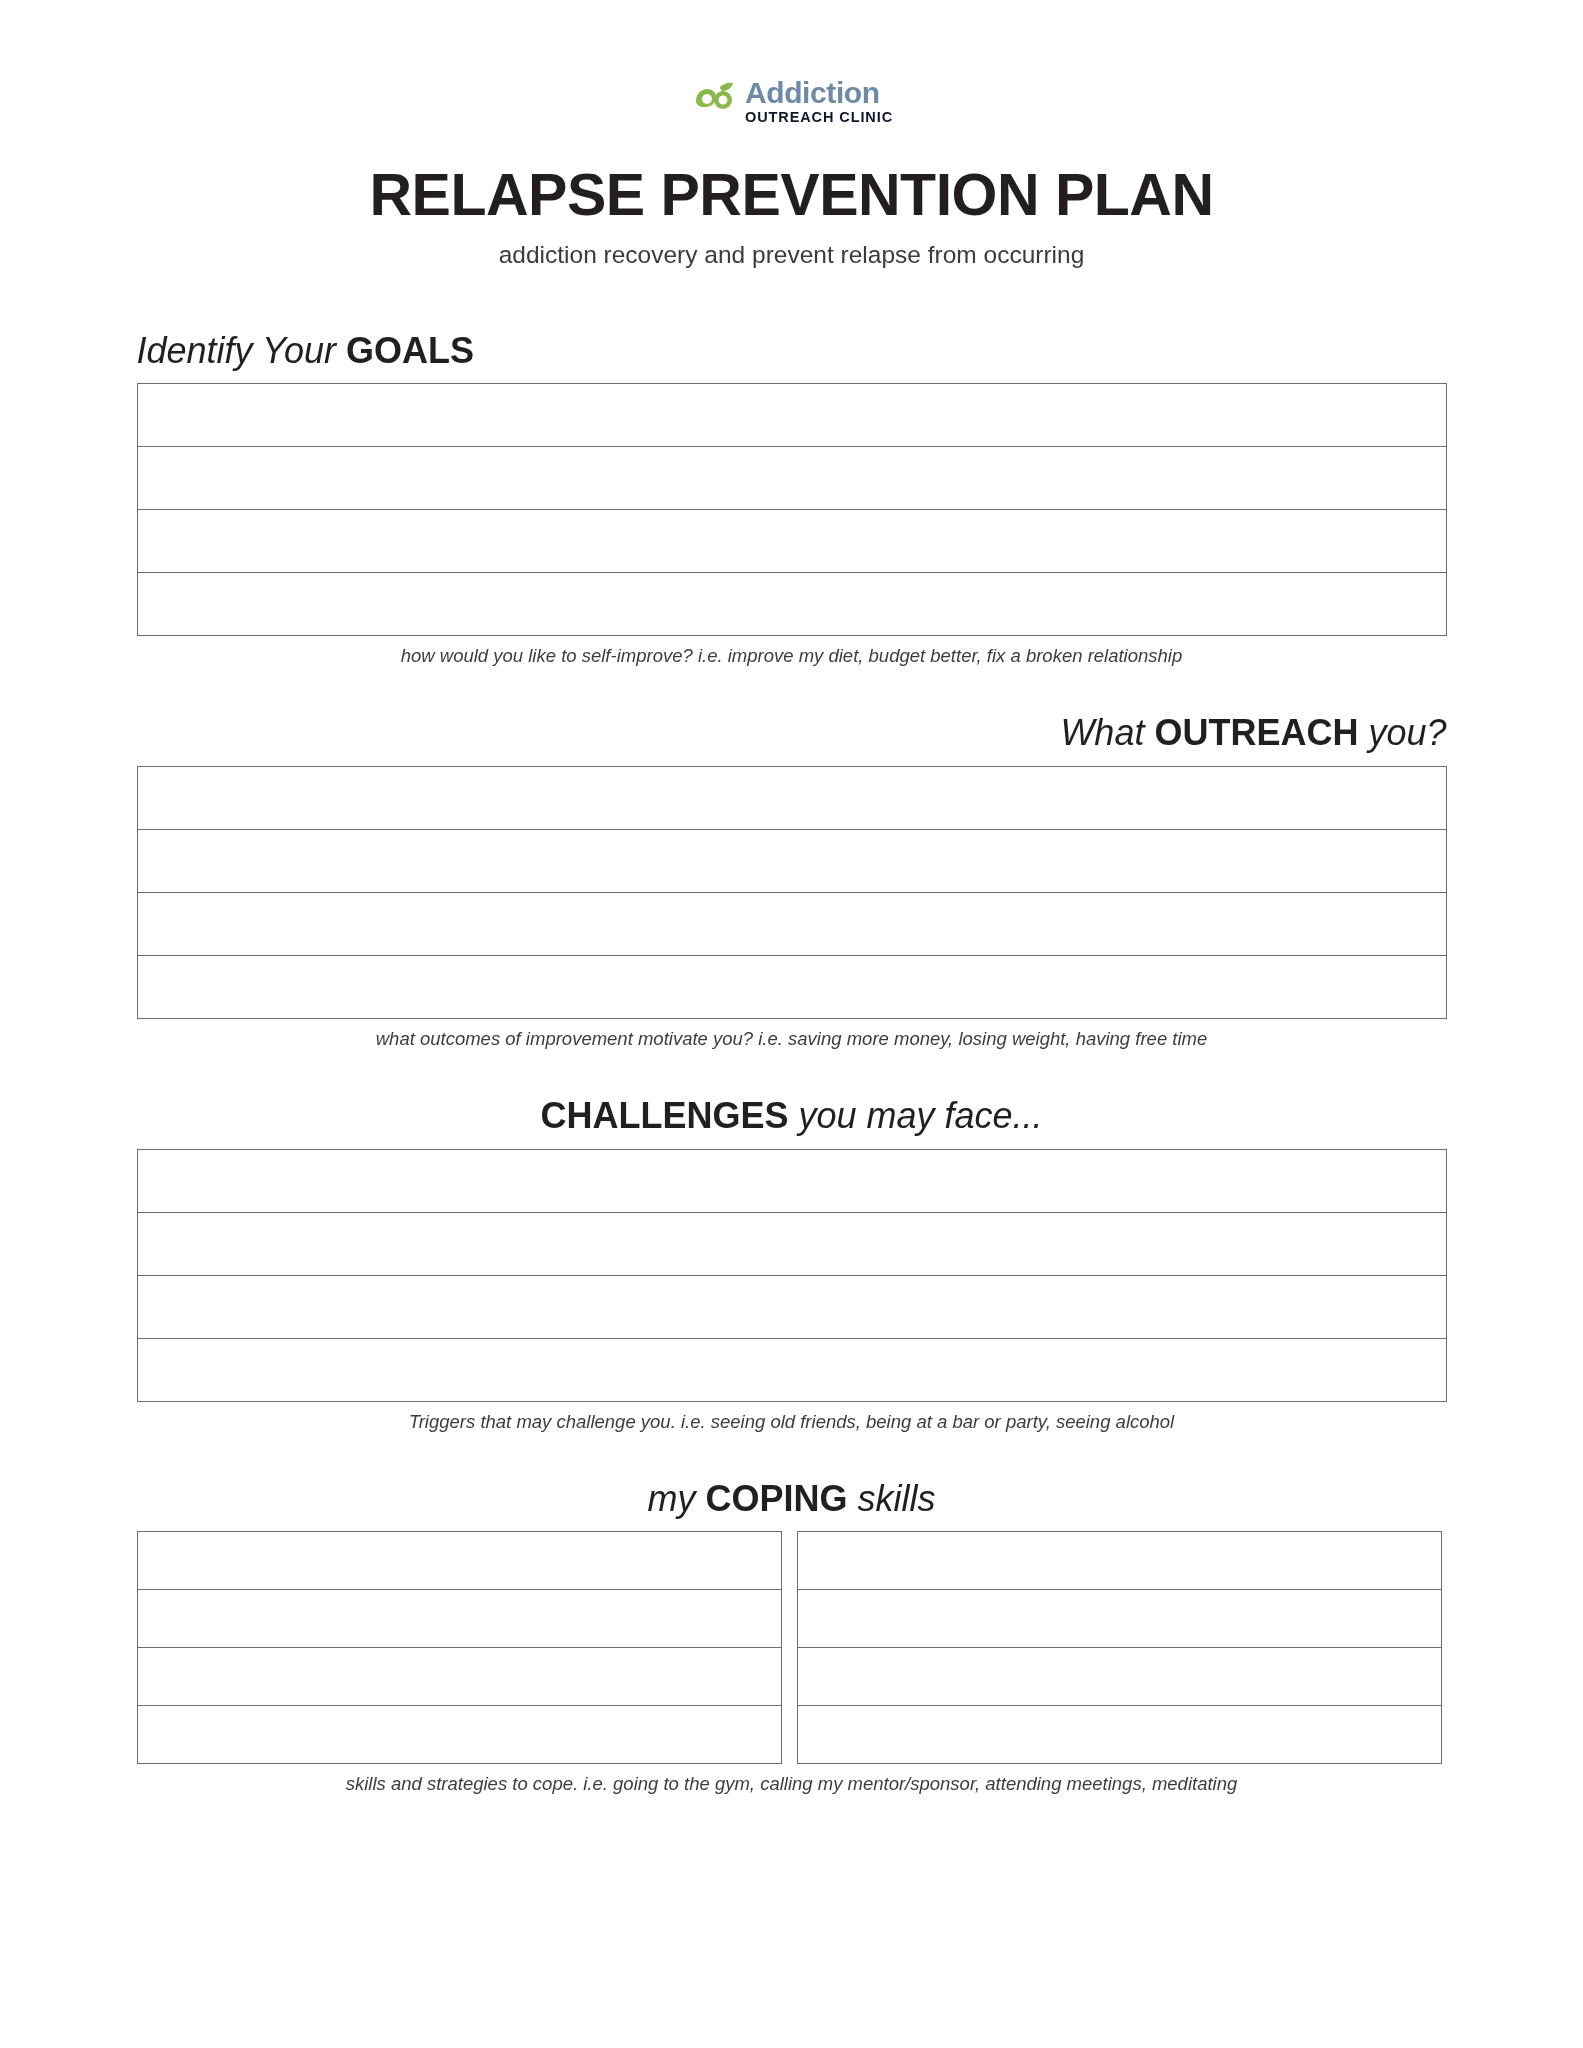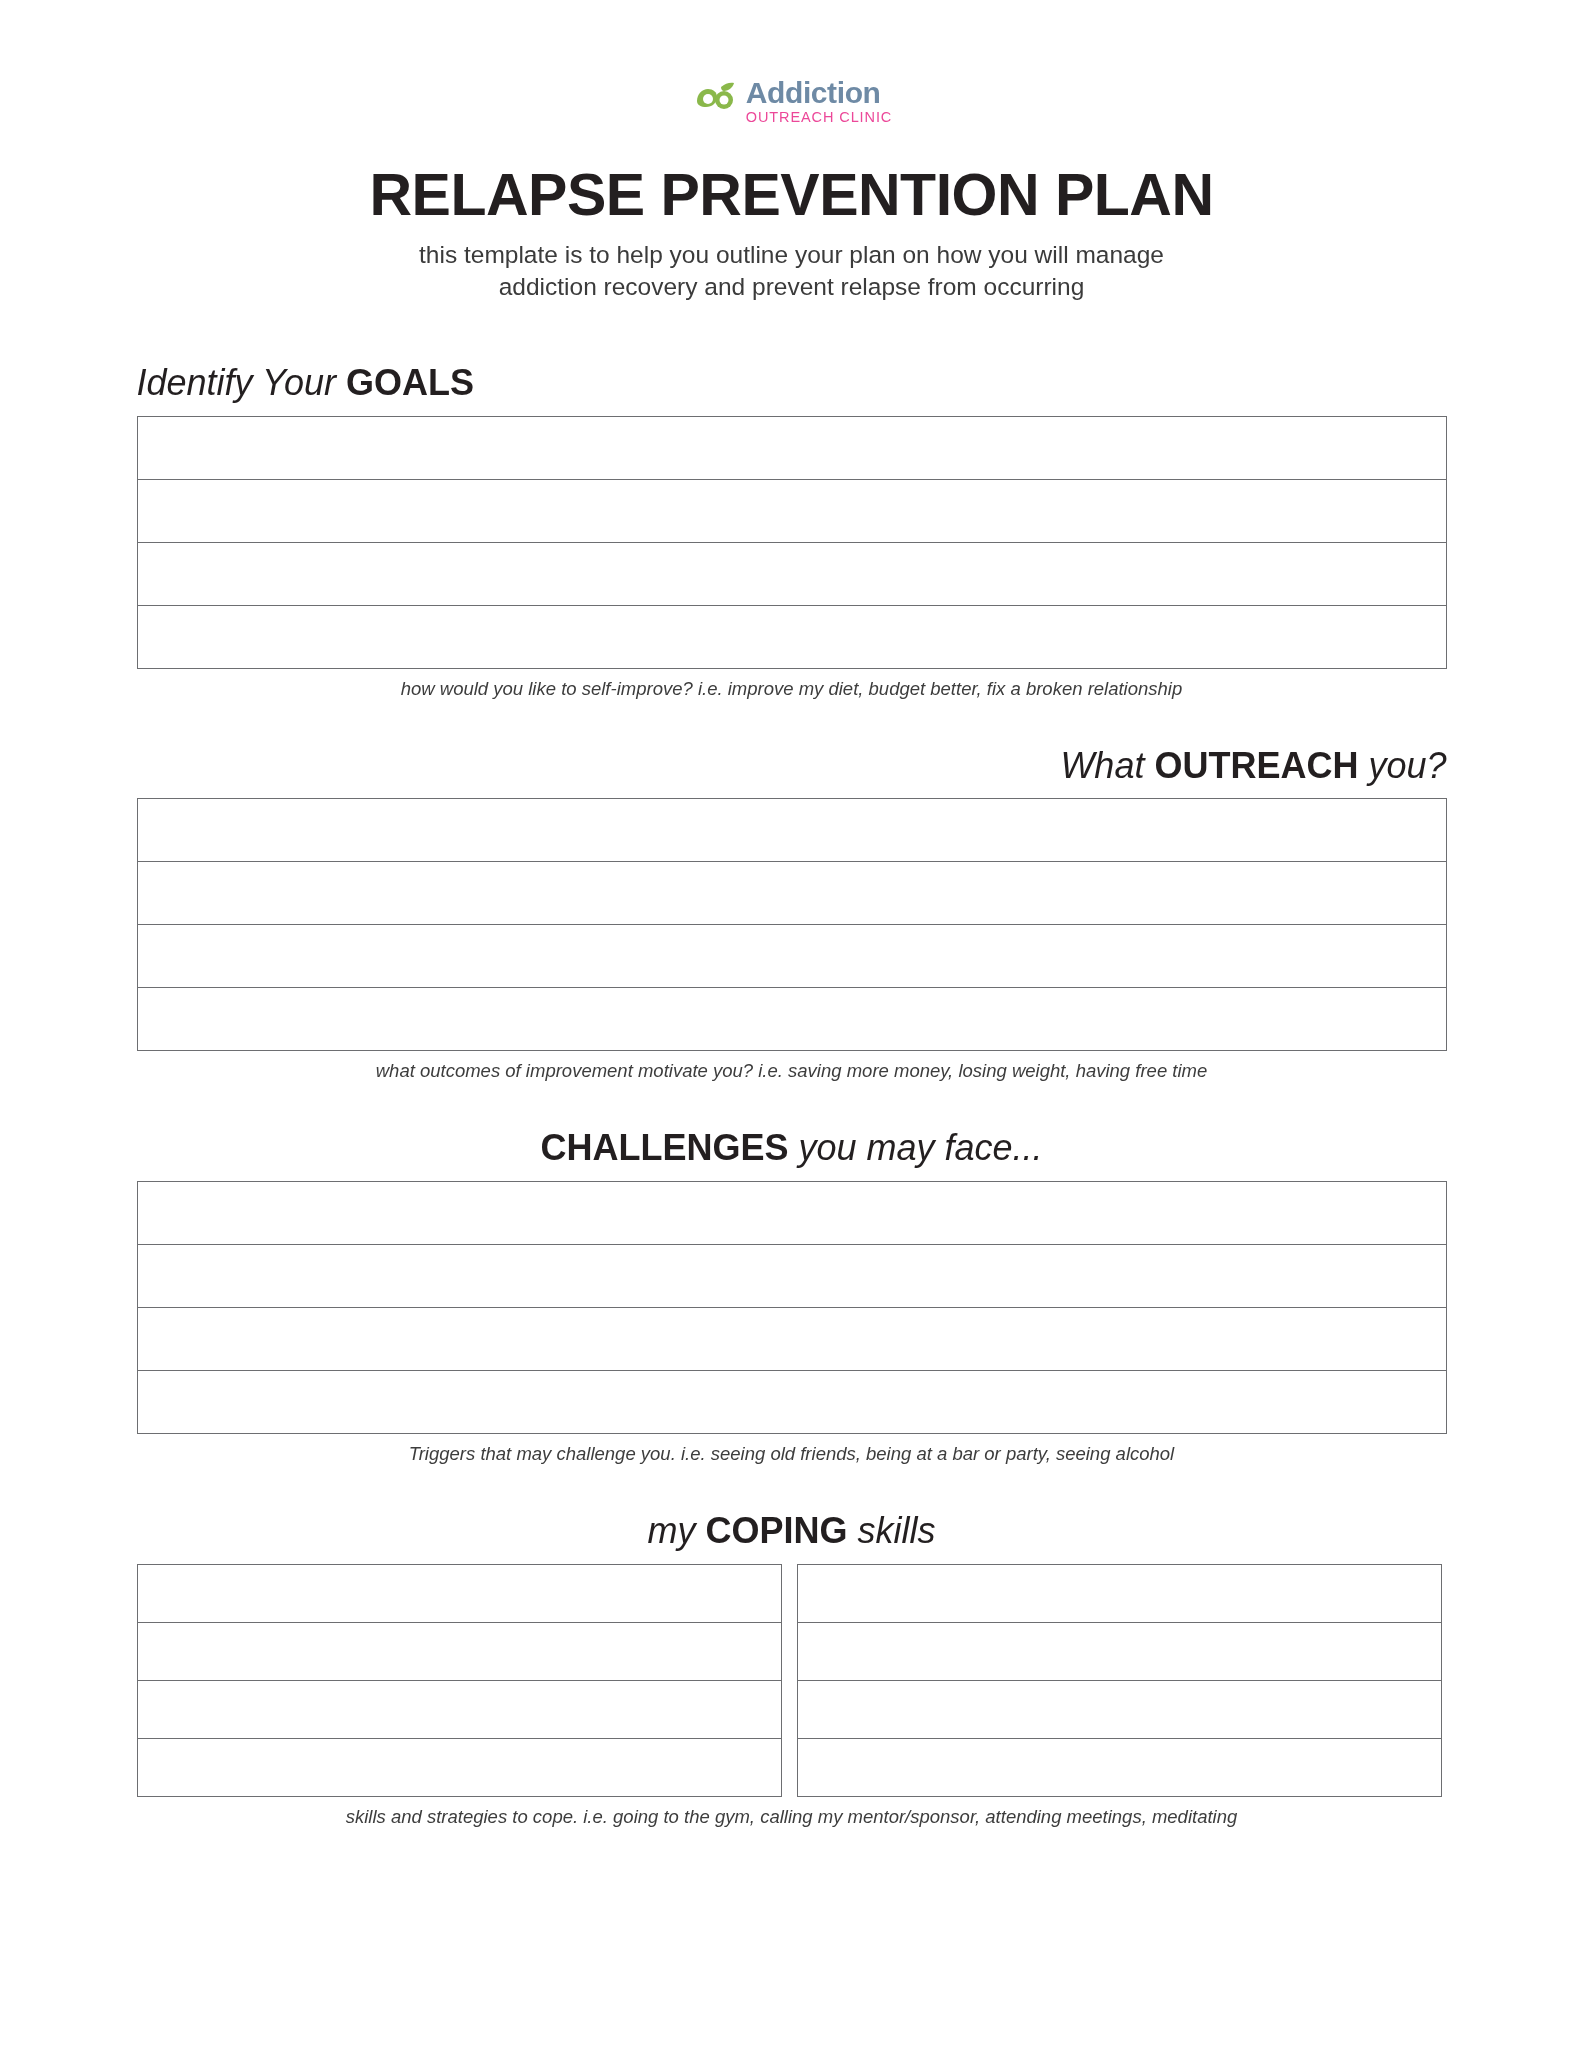--- a/index.html
+++ b/index.html
@@ -46,22 +46,22 @@
     line-height: 1;
   }
   .logo-title {
     font-size: 30px;
     font-weight: bold;
     color: #6e8aa5;
     letter-spacing: -0.4px;
   }
   .logo-sub {
     font-size: 14.5px;
-    font-weight: normal;
-    color: #ec4899;
+    font-weight: bold;
+    color: #0f172a;
     letter-spacing: 0.9px;
     margin-top: 2px;
     text-align: center;
   }
 
   
   .doc-title {
     text-align: center;
     font-size: 59px;
     font-weight: bold;
@@ -148,21 +148,20 @@
       </span>
       <span class="logo-text">
         <span class="logo-title">Addiction</span>
         <span class="logo-sub">OUTREACH CLINIC</span>
       </span>
     </div>
   </div>
 
   <h1 class="doc-title">RELAPSE PREVENTION PLAN</h1>
   <div class="doc-sub">
-    <div>this template is to help you outline your plan on how you will manage</div>
     <div>addiction recovery and prevent relapse from occurring</div>
   </div>
 
   <div class="gap-lg"></div>
 
   <div class="section">
     <div class="sec-head head-left">
       <span class="it">Identify Your </span><span class="bd">GOALS</span><span class="it"></span>
     </div>
     <div class="rows">

